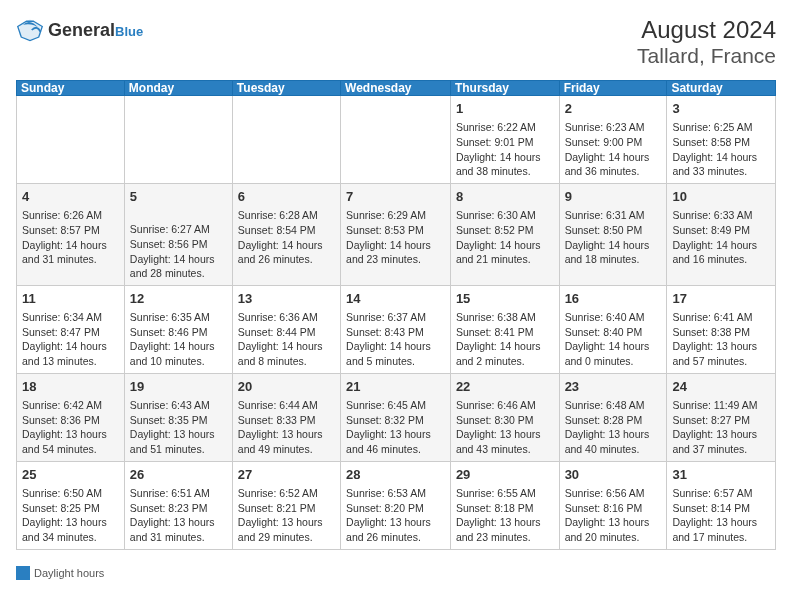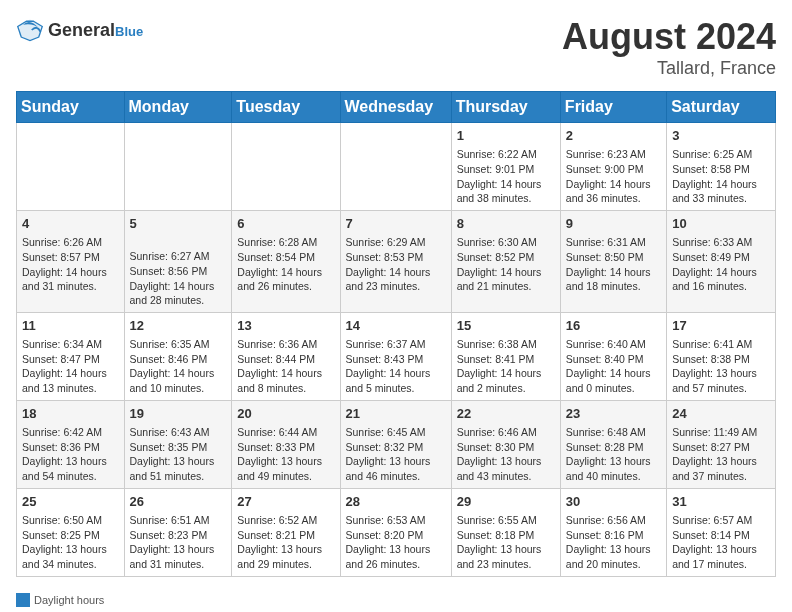--- a/index.html
+++ b/index.html
@@ -22,39 +22,39 @@
       gap: 4px;
     }
     .logo-icon {
       width: 28px;
       height: 28px;
     }
     .title-block {
       text-align: right;
     }
     .month-title {
-      font-size: 36px;
-      font-weight: bold;
+      font-size: 24px;
+      font-weight: normal;
       color: #333;
     }
     .location-subtitle {
-      font-size: 18px;
+      font-size: 21px;
       color: #555;
     }
     table {
       width: 100%;
       border-collapse: collapse;
       font-size: 11px;
     }
     thead tr th {
       background-color: #2a7fc1;
       color: #fff;
-      padding: 6px 4px;
+      padding: 0 4px;
       text-align: left;
-      font-size: 16px;
+      font-size: 12px;
       font-weight: bold;
       border: 1px solid #1a6fb0;
     }
     tbody tr td {
       border: 1px solid #ccc;
       vertical-align: top;
       padding: 4px 5px;
       height: 80px;
       width: 113px;
       background: #fff;

